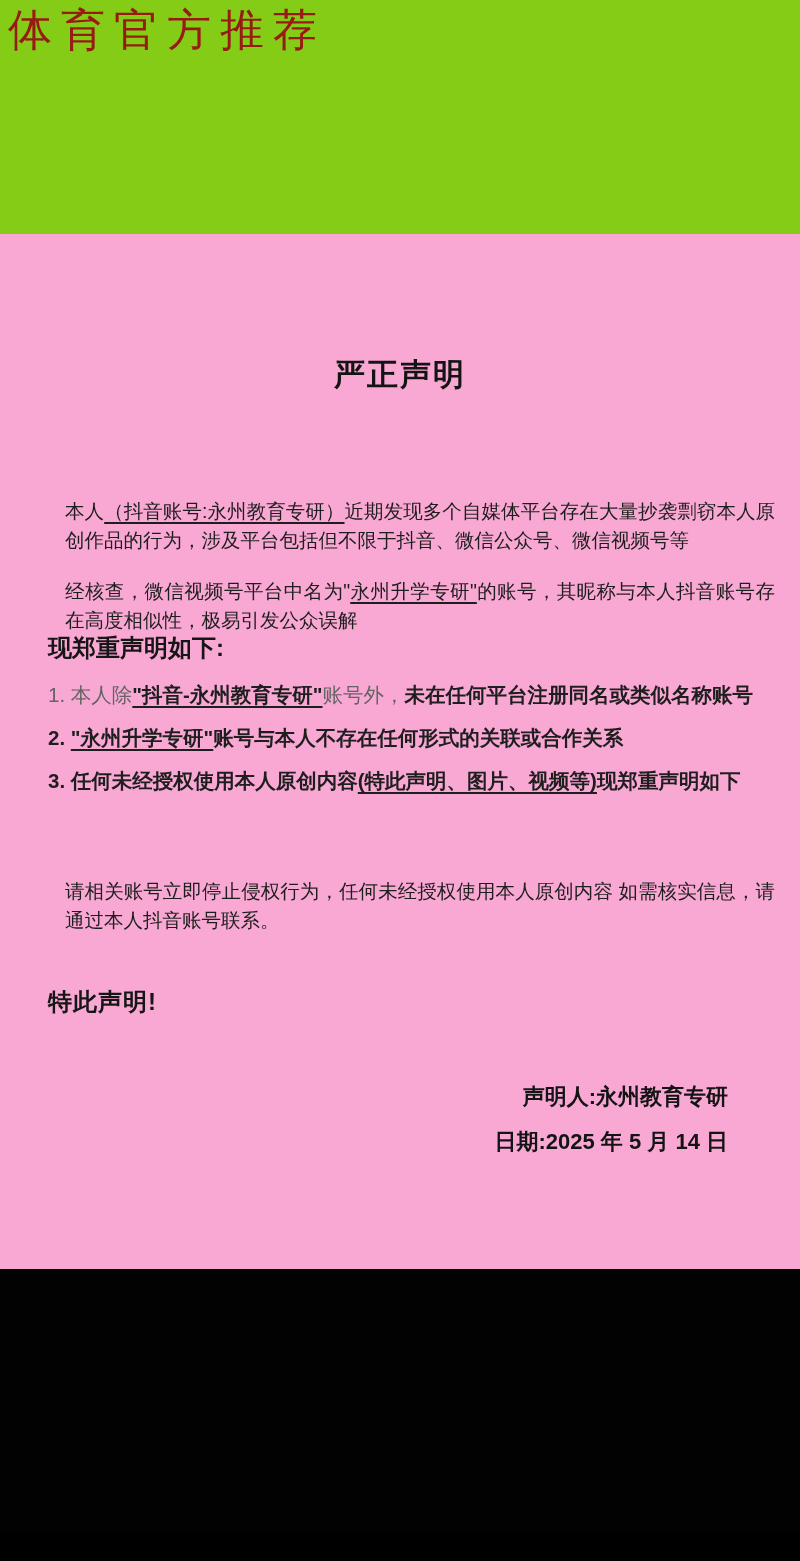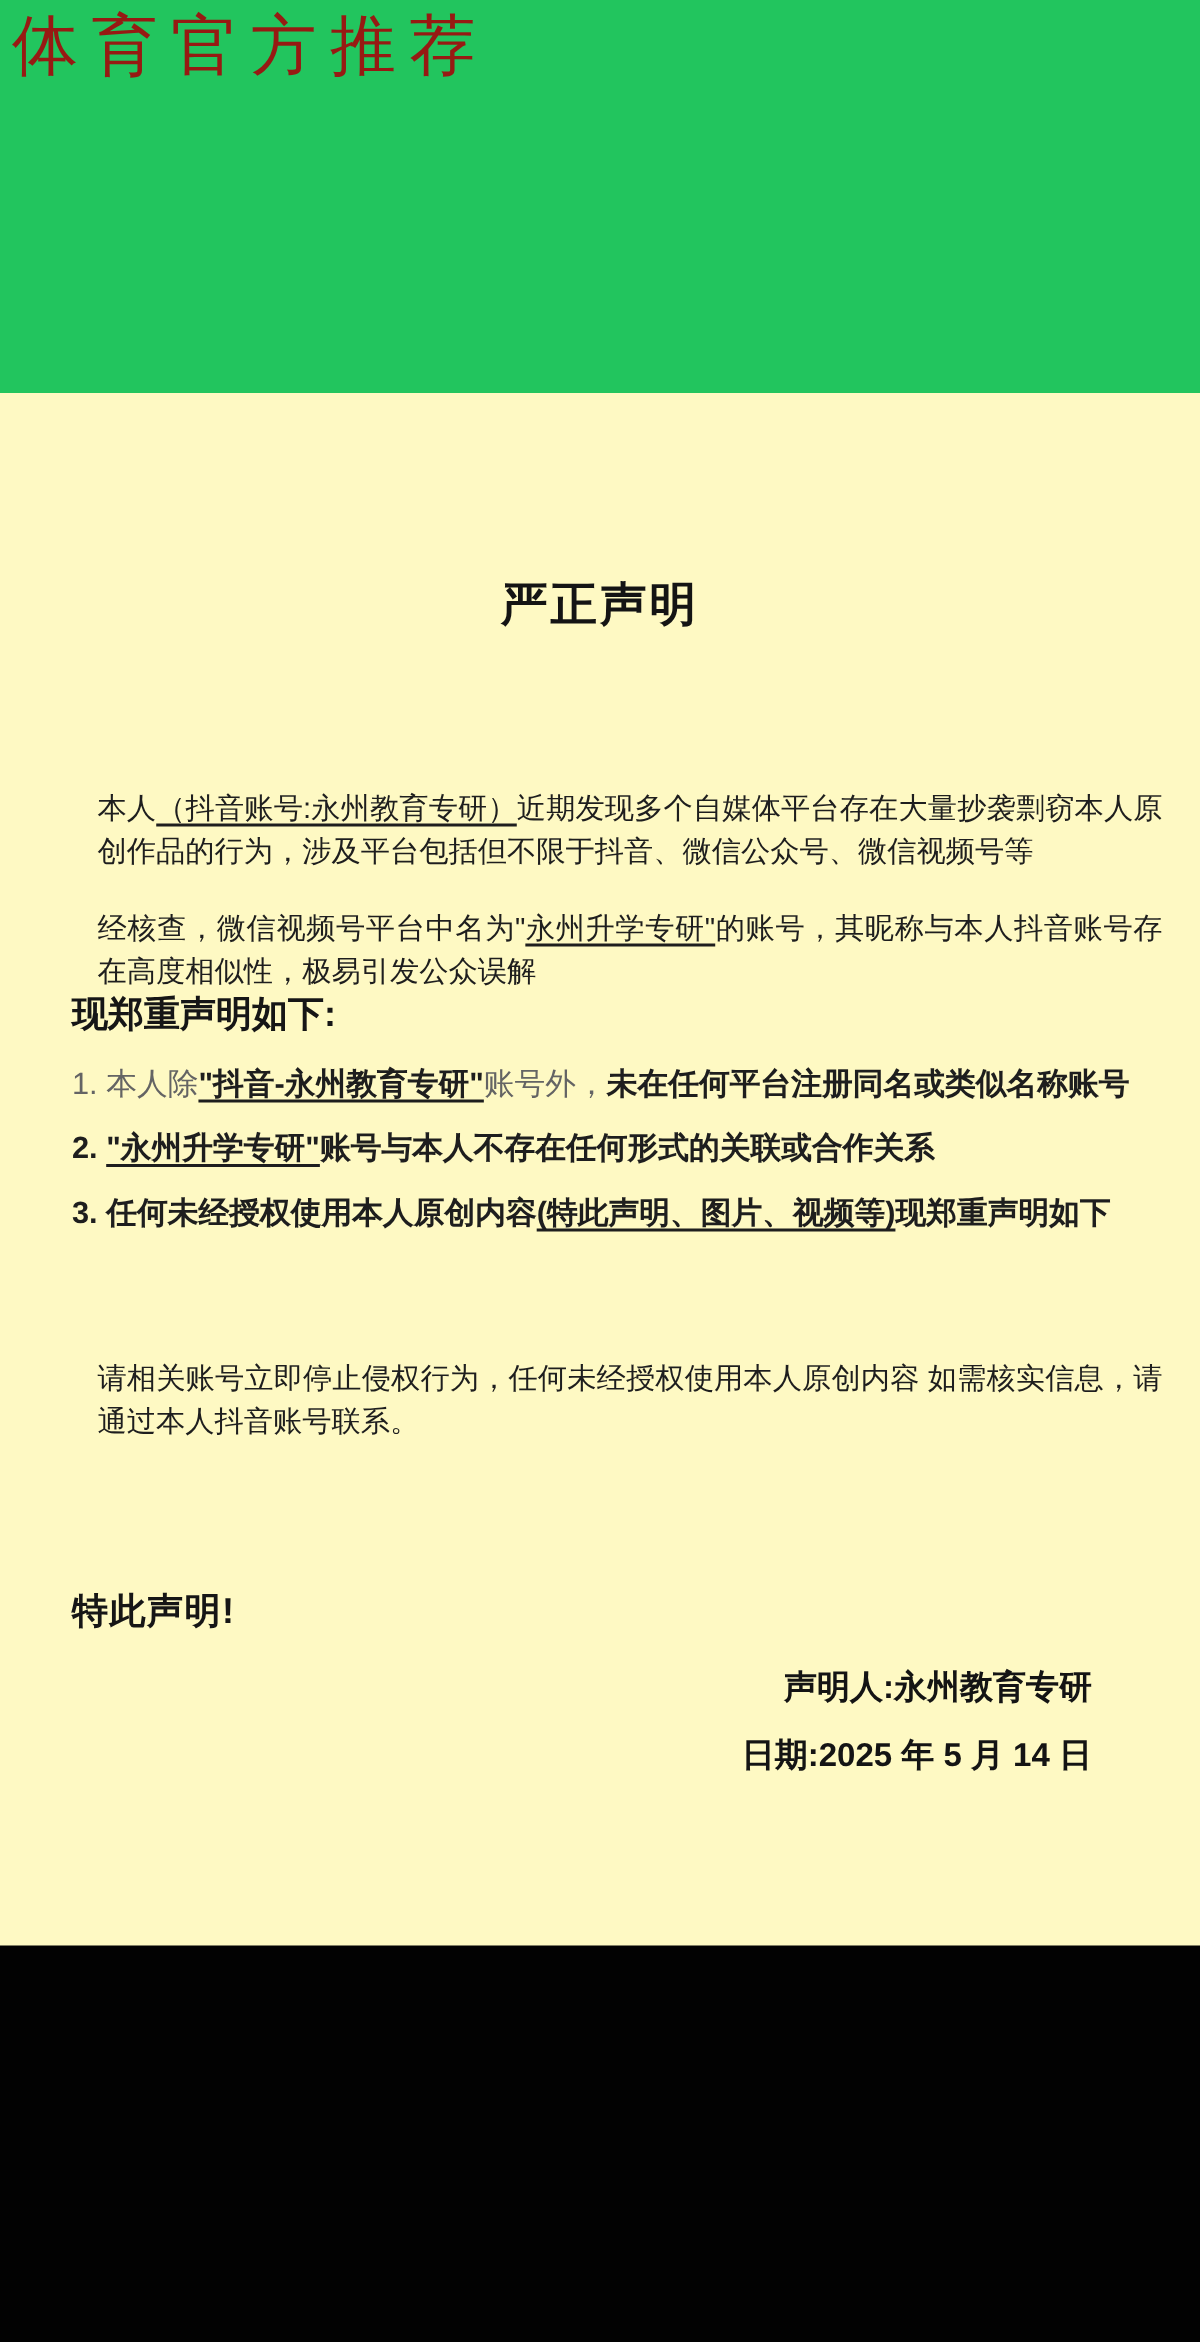--- a/index.html
+++ b/index.html
@@ -5,37 +5,37 @@
   html, body { margin: 0; padding: 0; }
   body {
     width: 800px; height: 1561px;
     background: #000;
     font-family: "Liberation Sans", sans-serif;
     overflow: hidden;
     position: relative;
   }
   .top-bar {
     position: relative;
-    width: 800px; height: 262px;
-    background: #22c55e;
+    width: 800px; height: 234px;
+    background: #84cc16;
   }
   .watermark {
     position: absolute;
     top: 1px; left: 8px;
     font-family: "Liberation Serif", serif;
     font-size: 44px;
     font-weight: 400;
     letter-spacing: 9px;
     color: #971a13;
     white-space: nowrap;
   }
   .sheet {
     position: relative;
     width: 800px; height: 1035px;
-    background: #fef9c3;
+    background: #f9a8d4;
     color: #1e1e1e;
   }
   .title {
     position: absolute;
     top: 120px; left: 0;
     width: 800px;
     margin: 0;
     text-align: center;
     font-size: 31px;
     font-weight: 800;
@@ -73,21 +73,20 @@
   .i2 { top: 489px; }
   .i3 { top: 532px; }
   .i4 { top: 576px; }
   .closing {
     position: absolute;
     top: 752px; left: 48px;
     font-size: 24px;
     font-weight: 800;
     letter-spacing: 1px;
     color: #161616;
-    margin-top: 44px;
   }
   .sign {
     position: absolute;
     right: 72px;
     text-align: center;
     font-size: 22px;
     font-weight: 700;
     color: #141414;
     white-space: nowrap;
   }

